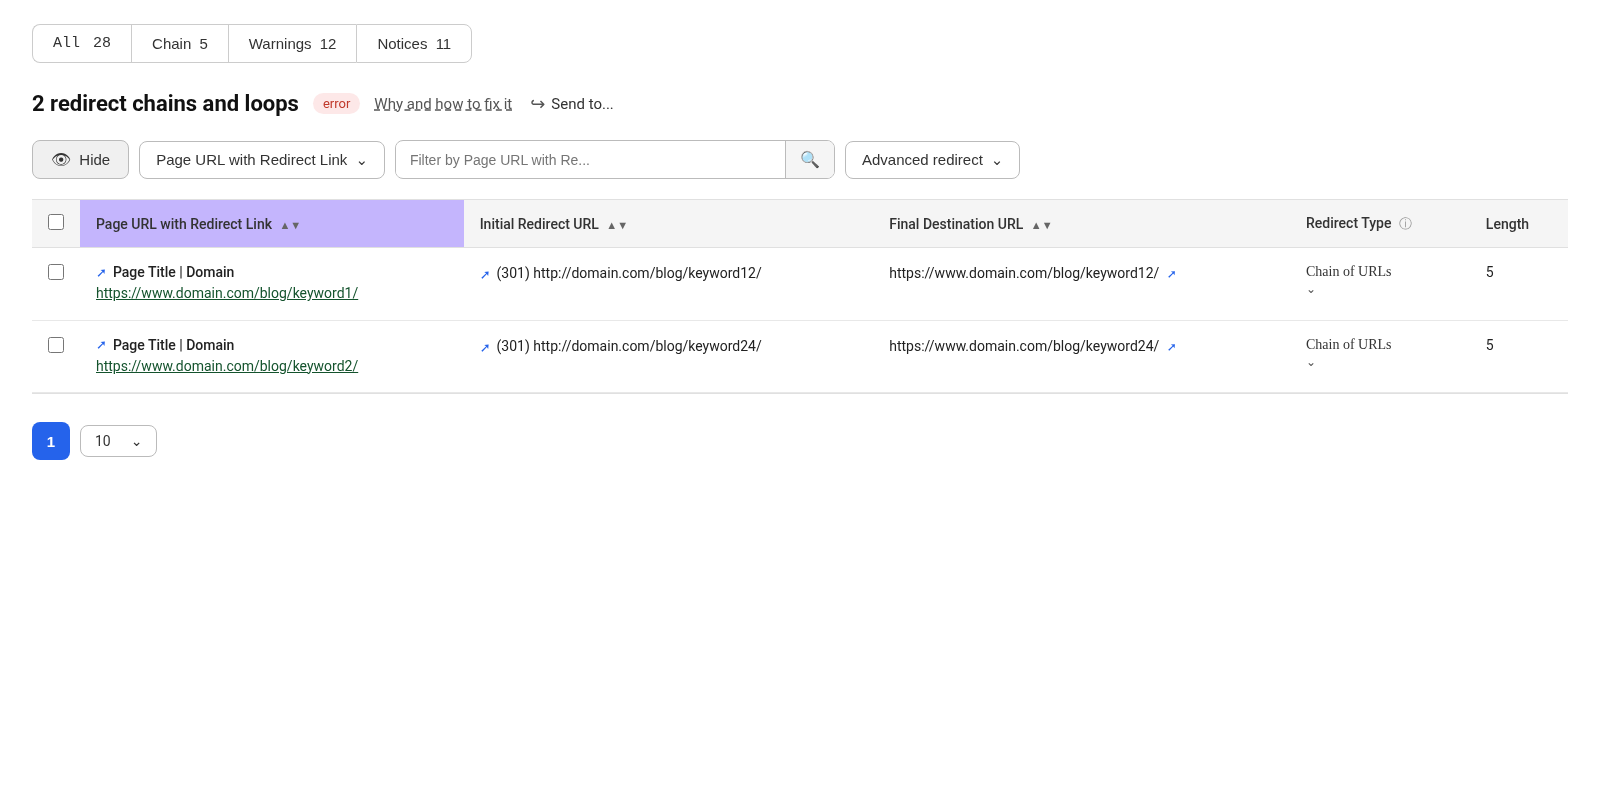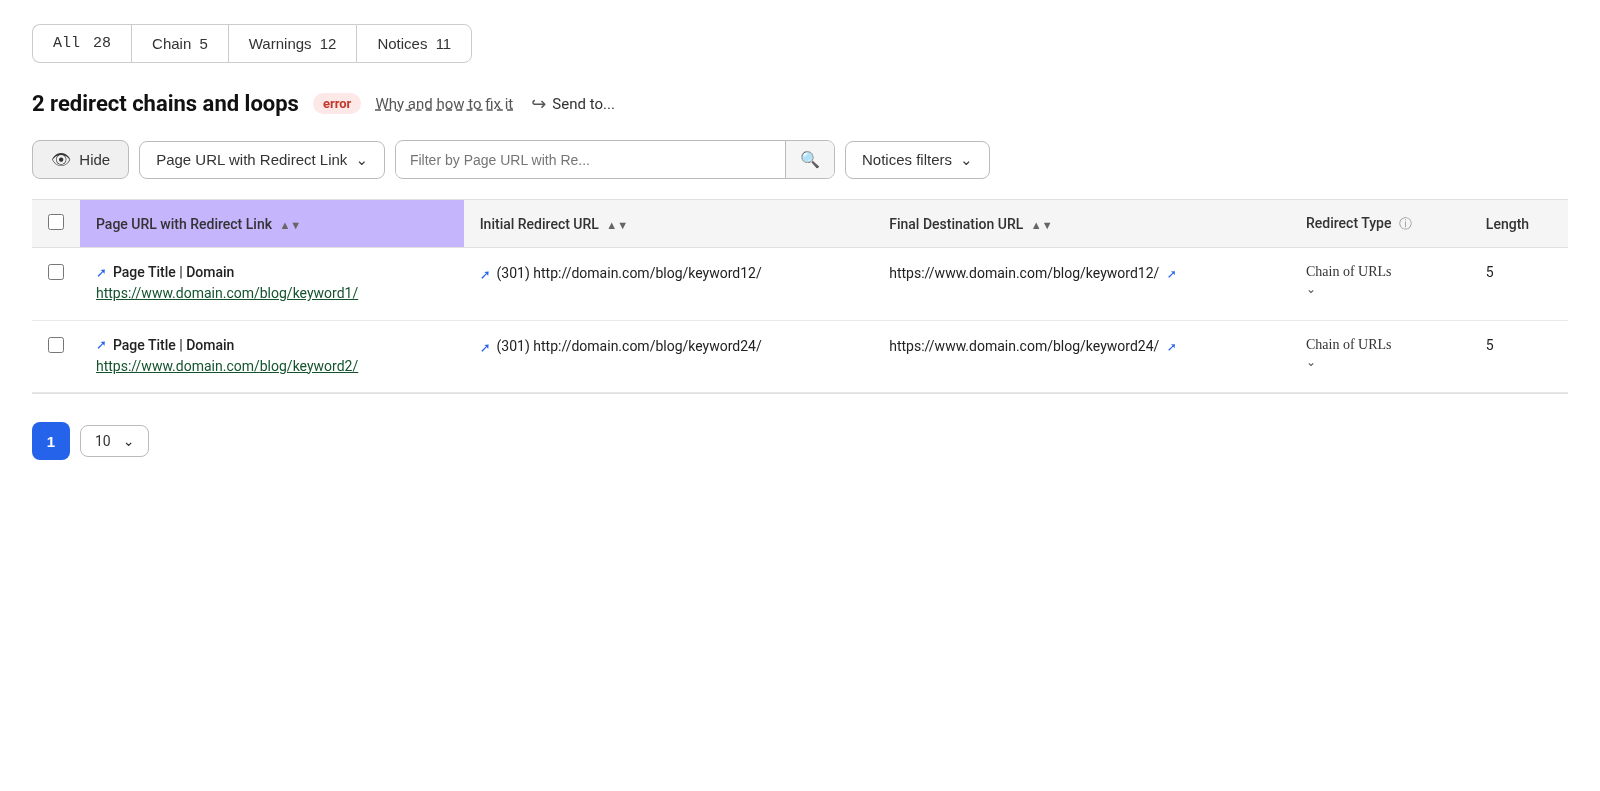--- a/index.html
+++ b/index.html
@@ -39,21 +39,21 @@
     }
     .issue-title {
       font-size: 22px;
       font-weight: 700;
       color: #111;
     }
     .error-badge {
       background: #fde8e8;
       color: #c0392b;
       font-size: 13px;
-      font-weight: 700;
+      font-weight: 400;
       padding: 3px 10px;
       border-radius: 12px;
     }
     .fix-link {
       color: #555;
       text-decoration: underline;
       text-decoration-style: dashed;
       cursor: pointer;
       font-size: 15px;
     }
@@ -268,21 +268,21 @@
       justify-content: center;
     }
     .per-page-select {
       display: flex;
       align-items: center;
       border: 1px solid #bbb;
       border-radius: 8px;
       padding: 7px 14px;
       background: #fff;
       cursor: pointer;
-      gap: 12px;
+      gap: 20px;
       font-size: 14px;
       color: #333;
     }
   </style>
 </head>
 <body>
 
 <div class="filter-tabs">
   <button class="filter-tab">
     <span>All</span>
@@ -321,21 +321,21 @@
     <span>Page URL with Redirect Link</span>
     <span>⌄</span>
   </button>
   <div class="search-wrap">
     <input class="search-input" type="text" placeholder="Filter by Page URL with Re..." style="">
     <button class="search-btn">
       <span>🔍</span>
     </button>
   </div>
   <button class="advanced-btn">
-    <span>Notices filters</span>
+    <span>Advanced redirect</span>
     <span>⌄</span>
   </button>
 </div>
 
 <div class="table-wrap">
   <table>
     <thead>
       <tr>
         <th class="checkbox-cell">
           <input type="checkbox" style="">

